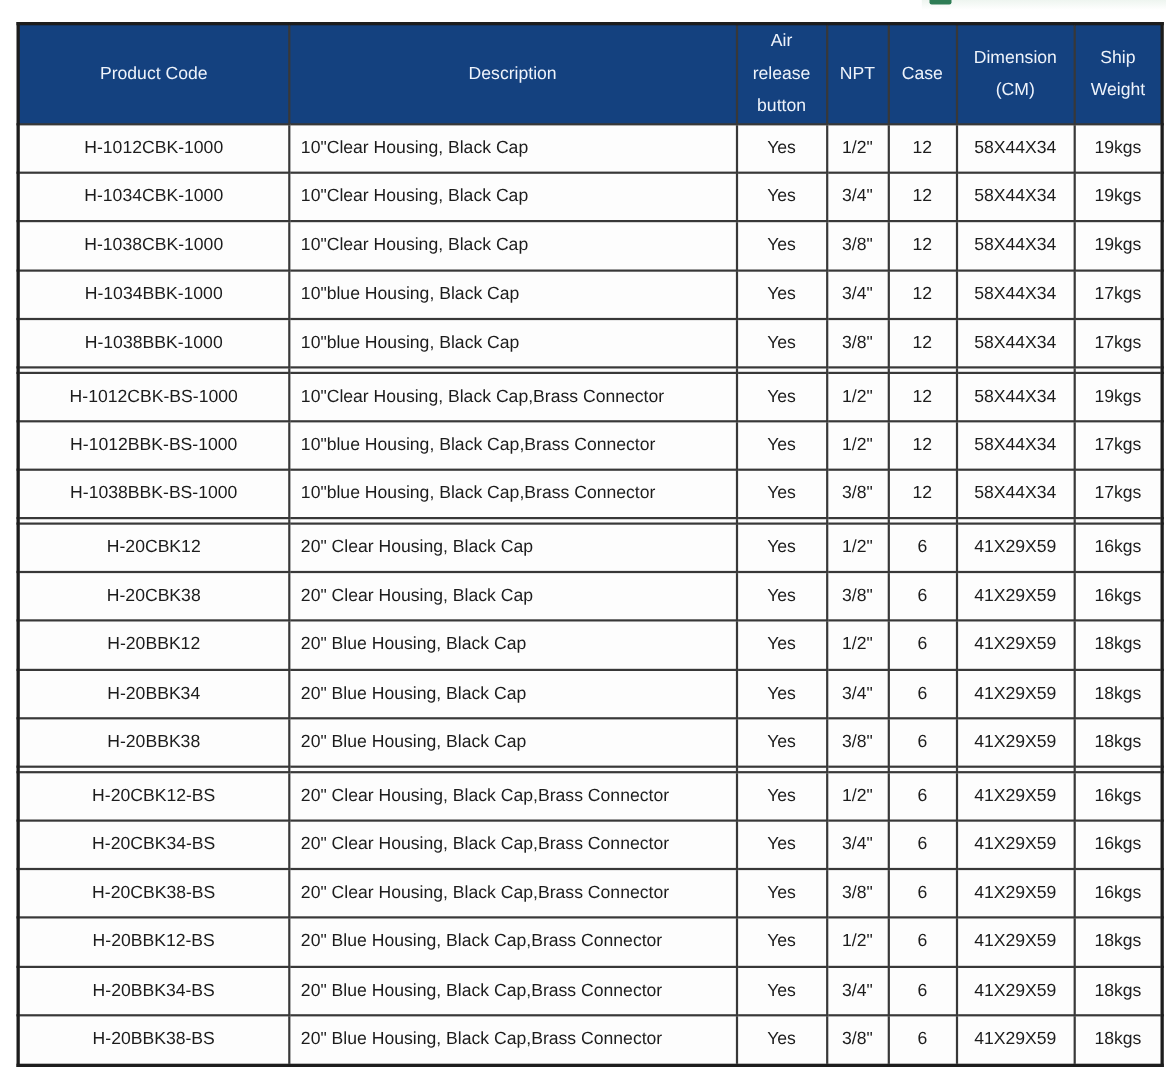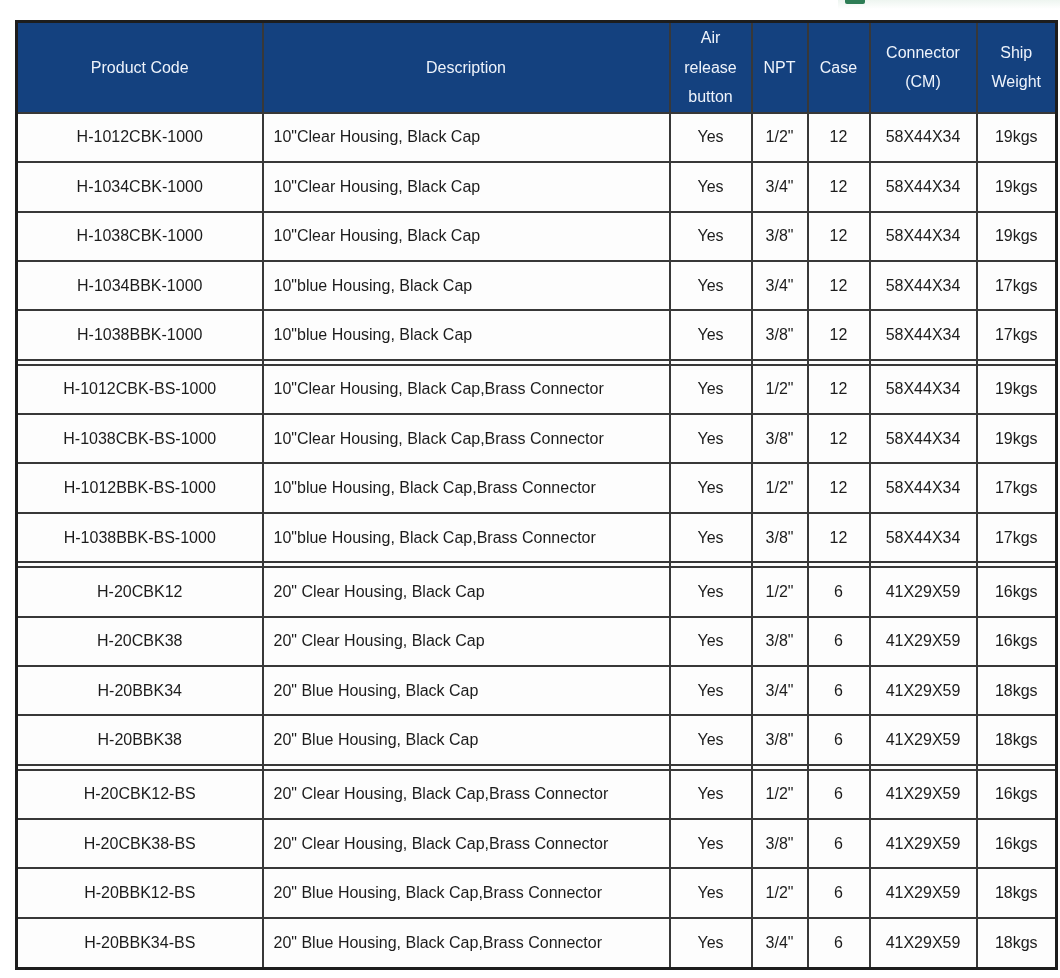--- a/index.html
+++ b/index.html
@@ -74,21 +74,21 @@
     <col class="col-dimension">
     <col class="col-weight">
   </colgroup>
   <thead>
     <tr>
         <th class="col-code">Product Code</th>
         <th class="col-description">Description</th>
         <th class="col-air">Air release button</th>
         <th class="col-npt">NPT</th>
         <th class="col-case">Case</th>
-        <th class="col-dimension">Connector (CM)</th>
+        <th class="col-dimension">Dimension (CM)</th>
         <th class="col-weight">Ship Weight</th>
       </tr>
   </thead>
   <tbody>
       <tr>
         <td class="col-code">H-1012CBK-1000</td>
         <td class="col-description">10"Clear Housing, Black Cap</td>
         <td class="col-air">Yes</td>
         <td class="col-npt">1/2"</td>
         <td class="col-case">12</td>
@@ -143,29 +143,20 @@
       <tr>
         <td class="col-code">H-1012CBK-BS-1000</td>
         <td class="col-description">10"Clear Housing, Black Cap,Brass Connector</td>
         <td class="col-air">Yes</td>
         <td class="col-npt">1/2"</td>
         <td class="col-case">12</td>
         <td class="col-dimension">58X44X34</td>
         <td class="col-weight">19kgs</td>
       </tr>
       <tr>
-        <td class="col-code">H-1038CBK-BS-1000</td>
-        <td class="col-description">10"Clear Housing, Black Cap,Brass Connector</td>
-        <td class="col-air">Yes</td>
-        <td class="col-npt">3/8"</td>
-        <td class="col-case">12</td>
-        <td class="col-dimension">58X44X34</td>
-        <td class="col-weight">19kgs</td>
-      </tr>
-      <tr>
         <td class="col-code">H-1012BBK-BS-1000</td>
         <td class="col-description">10"blue Housing, Black Cap,Brass Connector</td>
         <td class="col-air">Yes</td>
         <td class="col-npt">1/2"</td>
         <td class="col-case">12</td>
         <td class="col-dimension">58X44X34</td>
         <td class="col-weight">17kgs</td>
       </tr>
       <tr>
         <td class="col-code">H-1038BBK-BS-1000</td>
@@ -197,20 +188,29 @@
       <tr>
         <td class="col-code">H-20CBK38</td>
         <td class="col-description">20" Clear Housing, Black Cap</td>
         <td class="col-air">Yes</td>
         <td class="col-npt">3/8"</td>
         <td class="col-case">6</td>
         <td class="col-dimension">41X29X59</td>
         <td class="col-weight">16kgs</td>
       </tr>
       <tr>
+        <td class="col-code">H-20BBK12</td>
+        <td class="col-description">20" Blue Housing, Black Cap</td>
+        <td class="col-air">Yes</td>
+        <td class="col-npt">1/2"</td>
+        <td class="col-case">6</td>
+        <td class="col-dimension">41X29X59</td>
+        <td class="col-weight">18kgs</td>
+      </tr>
+      <tr>
         <td class="col-code">H-20BBK34</td>
         <td class="col-description">20" Blue Housing, Black Cap</td>
         <td class="col-air">Yes</td>
         <td class="col-npt">3/4"</td>
         <td class="col-case">6</td>
         <td class="col-dimension">41X29X59</td>
         <td class="col-weight">18kgs</td>
       </tr>
       <tr>
         <td class="col-code">H-20BBK38</td>
@@ -233,20 +233,29 @@
       <tr>
         <td class="col-code">H-20CBK12-BS</td>
         <td class="col-description">20" Clear Housing, Black Cap,Brass Connector</td>
         <td class="col-air">Yes</td>
         <td class="col-npt">1/2"</td>
         <td class="col-case">6</td>
         <td class="col-dimension">41X29X59</td>
         <td class="col-weight">16kgs</td>
       </tr>
       <tr>
+        <td class="col-code">H-20CBK34-BS</td>
+        <td class="col-description">20" Clear Housing, Black Cap,Brass Connector</td>
+        <td class="col-air">Yes</td>
+        <td class="col-npt">3/4"</td>
+        <td class="col-case">6</td>
+        <td class="col-dimension">41X29X59</td>
+        <td class="col-weight">16kgs</td>
+      </tr>
+      <tr>
         <td class="col-code">H-20CBK38-BS</td>
         <td class="col-description">20" Clear Housing, Black Cap,Brass Connector</td>
         <td class="col-air">Yes</td>
         <td class="col-npt">3/8"</td>
         <td class="col-case">6</td>
         <td class="col-dimension">41X29X59</td>
         <td class="col-weight">16kgs</td>
       </tr>
       <tr>
         <td class="col-code">H-20BBK12-BS</td>
@@ -255,18 +264,27 @@
         <td class="col-npt">1/2"</td>
         <td class="col-case">6</td>
         <td class="col-dimension">41X29X59</td>
         <td class="col-weight">18kgs</td>
       </tr>
       <tr>
         <td class="col-code">H-20BBK34-BS</td>
         <td class="col-description">20" Blue Housing, Black Cap,Brass Connector</td>
         <td class="col-air">Yes</td>
         <td class="col-npt">3/4"</td>
+        <td class="col-case">6</td>
+        <td class="col-dimension">41X29X59</td>
+        <td class="col-weight">18kgs</td>
+      </tr>
+      <tr>
+        <td class="col-code">H-20BBK38-BS</td>
+        <td class="col-description">20" Blue Housing, Black Cap,Brass Connector</td>
+        <td class="col-air">Yes</td>
+        <td class="col-npt">3/8"</td>
         <td class="col-case">6</td>
         <td class="col-dimension">41X29X59</td>
         <td class="col-weight">18kgs</td>
       </tr>
     </tbody>
 </table>
 
 </body></html>

